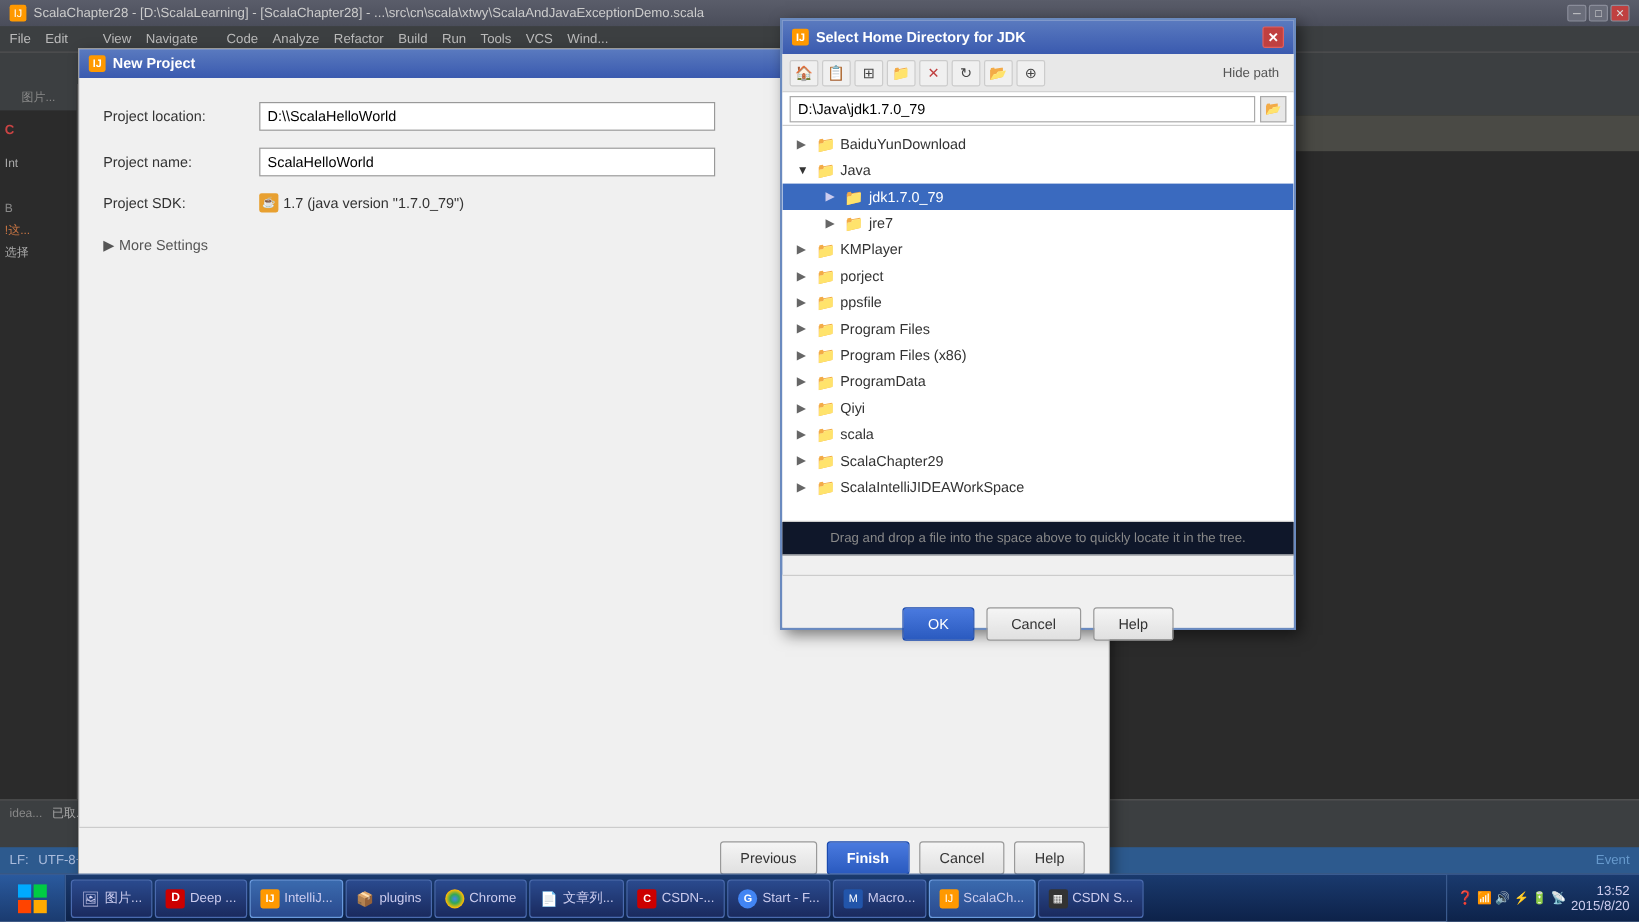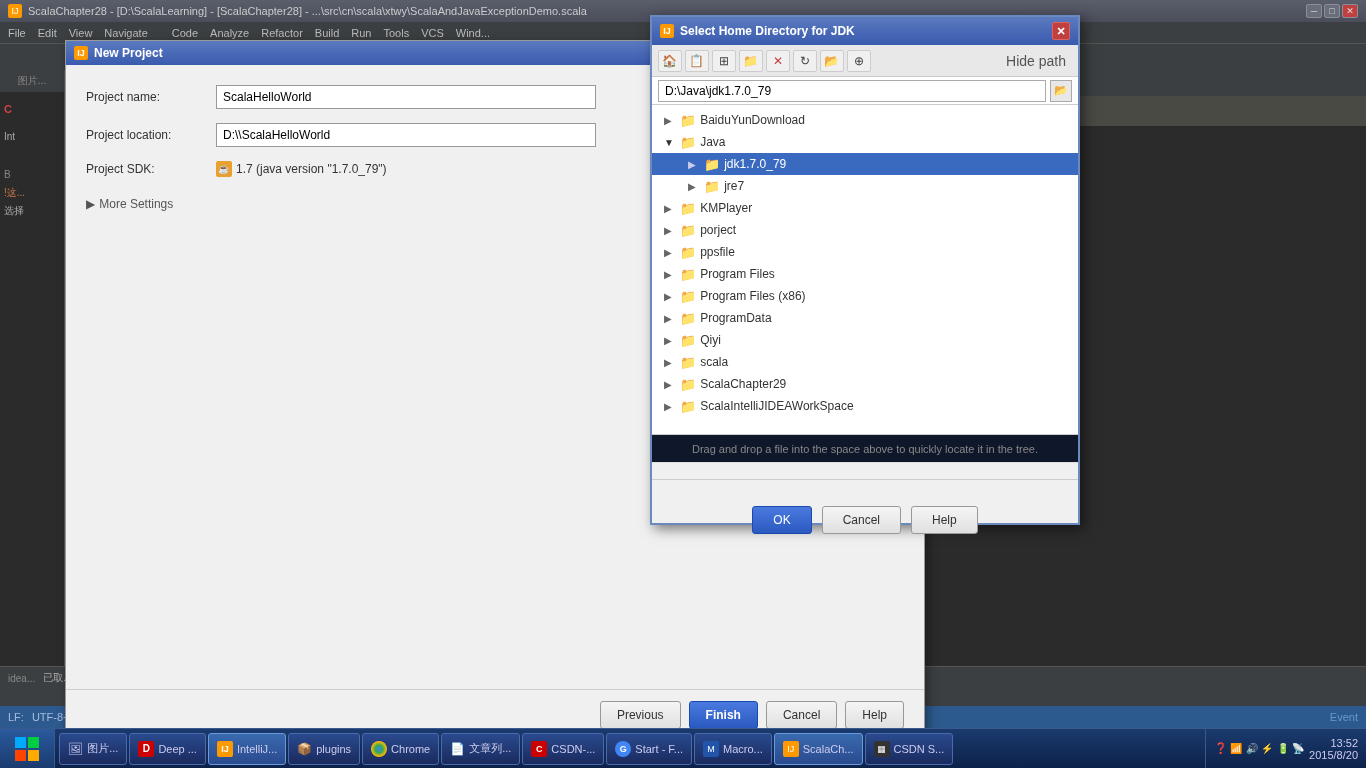--- a/index.html
+++ b/index.html
@@ -299,21 +299,21 @@
       border-radius: 2px;
       display: flex;
       align-items: center;
       justify-content: center;
       cursor: pointer;
       font-size: 12px;
       color: #444;
     }
     .hide-path-btn {
       margin-left: auto;
-      font-size: 14px;
+      font-size: 11px;
       color: #555;
       cursor: pointer;
       padding: 2px 6px;
     }
     .jdk-path-bar {
       height: 28px;
       background: white;
       border-bottom: 1px solid #ccc;
       display: flex;
       align-items: center;
@@ -472,21 +472,21 @@
     <div class="ide-title-controls">
       <div class="title-btn">─</div>
       <div class="title-btn">□</div>
       <div class="title-btn close">✕</div>
     </div>
   </div>
 
   <div style="height:22px;background:#3c3f41;border-bottom:1px solid #555;display:flex;align-items:center;padding:0 8px;gap:12px;">
     <span style="font-size:11px;color:#bbb;cursor:pointer;">File</span>
     <span style="font-size:11px;color:#bbb;cursor:pointer;">Edit</span>
-    <span style="font-size:11px;color:#bbb;cursor:pointer;">View</span>
+    <span style="font-size:11px;color:#bbb;cursor:pointer;margin-left:17px;">View</span>
     <span style="font-size:11px;color:#bbb;cursor:pointer;">Navigate</span>
     <span style="font-size:11px;color:#bbb;cursor:pointer;margin-left:12px;">Code</span>
     <span style="font-size:11px;color:#bbb;cursor:pointer;">Analyze</span>
     <span style="font-size:11px;color:#bbb;cursor:pointer;">Refactor</span>
     <span style="font-size:11px;color:#bbb;cursor:pointer;">Build</span>
     <span style="font-size:11px;color:#bbb;cursor:pointer;">Run</span>
     <span style="font-size:11px;color:#bbb;cursor:pointer;">Tools</span>
     <span style="font-size:11px;color:#bbb;cursor:pointer;">VCS</span>
     <span style="font-size:11px;color:#bbb;cursor:pointer;">Wind...</span>
   </div>
@@ -552,29 +552,29 @@
 </div>
 
 <div class="new-project-dialog">
   <div class="dialog-title-bar">
     <div class="icon-small" style="width:14px;height:14px;background:#ff9900;border-radius:2px;display:flex;align-items:center;justify-content:center;font-size:9px;color:white;">IJ</div>
     <span>New Project</span>
   </div>
 
   <div class="dialog-content">
     <div class="form-row">
+      <span class="form-label">Project location:</span>
+      <div class="form-value">
+        <input type="text" value="D:\\ScalaHelloWorld" style="">
+      </div>
+    </div>
+    <div class="form-row">
       <span class="form-label">Project name:</span>
       <div class="form-value">
         <input type="text" value="ScalaHelloWorld" style="">
-      </div>
-    </div>
-    <div class="form-row">
-      <span class="form-label">Project location:</span>
-      <div class="form-value">
-        <input type="text" value="D:\\ScalaHelloWorld" style="">
       </div>
     </div>
     <div class="form-row">
       <span class="form-label">Project SDK:</span>
       <div class="sdk-value">
         <div class="sdk-icon" style="background:#e8a030;">☕</div>
         <span>1.7 (java version "1.7.0_79")</span>
       </div>
     </div>
 

